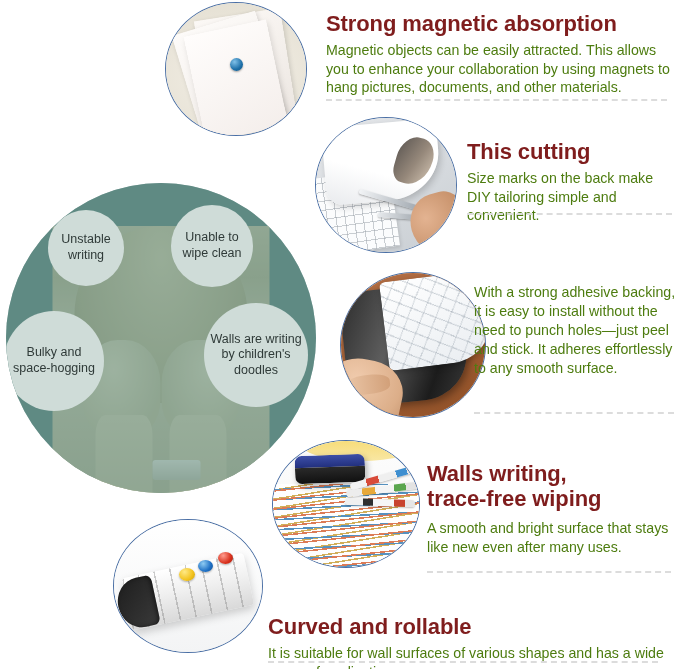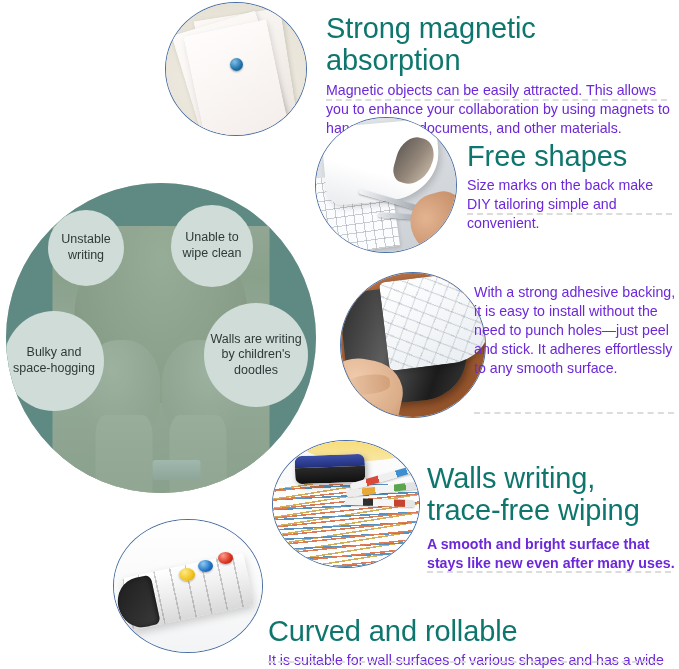--- a/index.html
+++ b/index.html
@@ -20,29 +20,29 @@
     border:1px solid #4a6fa5;
     overflow:hidden;
     background:#e9e9e6;
   }
   .photo .inner{position:absolute;inset:0;}
 
   
   .feature{position:absolute;}
   .feature h2{
     margin:0 0 4px 0;
-    color:#0f766e;
-    font-weight:normal;
-    font-size:29px;
+    color:#7f1d1d;
+    font-weight:bold;
+    font-size:22px;
     line-height:1.12;
     letter-spacing:-0.1px;
   }
   .feature p{
     margin:0;
-    color:#6d28d9;
+    color:#4d7c0f;
     font-size:14.2px;
     line-height:1.33;
   }
   .divider{
     position:absolute;
     height:0;
     border-top:2px dashed #dcdcdc;
   }
 
   
@@ -135,21 +135,21 @@
            background:linear-gradient(90deg,#e6e9ec,#8d959d);transform:rotate(4deg);
            border-radius:3px;box-shadow:0 1px 2px rgba(0,0,0,.3);"></div>
 
       <div style="position:absolute;right:-8%;top:56%;width:40%;height:46%;
            background:radial-gradient(ellipse at 30% 35%,#e3b391,#c58f68 70%,#a9734f 100%);
            border-radius:55% 40% 45% 60%;transform:rotate(-16deg);"></div>
     </div>
   </div>
 
   <div class="feature" style="left:467px;top:140px;width:208px;">
-    <h2>Free shapes</h2>
+    <h2>This cutting</h2>
     <p>Size marks on the back make DIY tailoring simple and convenient.</p>
   </div>
   <div class="divider" style="left:467px;top:213px;width:205px;"></div>
 
   <div class="photo" style="left:340px;top:272px;width:144px;height:144px;">
     <div class="inner" style="background:linear-gradient(160deg,#b4red 0%,#a8642f 0%, #95562a 100%);">
       <div style="position:absolute;inset:0;
            background:linear-gradient(150deg,#b8734a 0%,#a35f33 55%,#8e4f27 100%);"></div>
 
       <div style="position:absolute;left:2%;top:10%;width:84%;height:80%;
@@ -209,21 +209,21 @@
            background:linear-gradient(90deg,#f0f0f0 0 26%,#2f2f2f 26% 40%,#f6f6f6 40% 70%,#c8432f 70% 86%,#e6e6e6 86% 100%);
            border-radius:4px;transform:rotate(2deg);box-shadow:0 1px 2px rgba(0,0,0,.25);"></div>
     </div>
   </div>
 
   <div class="feature" style="left:427px;top:462px;width:248px;">
     <h2>
       <span>Walls writing,</span><br>
       <span>trace-free wiping</span>
     </h2>
-    <p style="margin-top:8px;font-weight:bold;">A smooth and bright surface that stays like new even after many uses.</p>
+    <p style="margin-top:8px;">A smooth and bright surface that stays like new even after many uses.</p>
   </div>
   <div class="divider" style="left:427px;top:571px;width:244px;"></div>
 
   <div class="photo" style="left:113px;top:519px;width:148px;height:132px;">
     <div class="inner" style="background:linear-gradient(180deg,#ffffff,#f3f4f5);">
 
       <div style="position:absolute;left:8%;top:34%;width:84%;height:40%;
            background:linear-gradient(180deg,#ffffff 0%,#f0f0f0 45%,#d9d9d9 100%);
            transform:rotate(-12deg);box-shadow:0 4px 8px rgba(0,0,0,.18);
            border-radius:4px;"></div>

